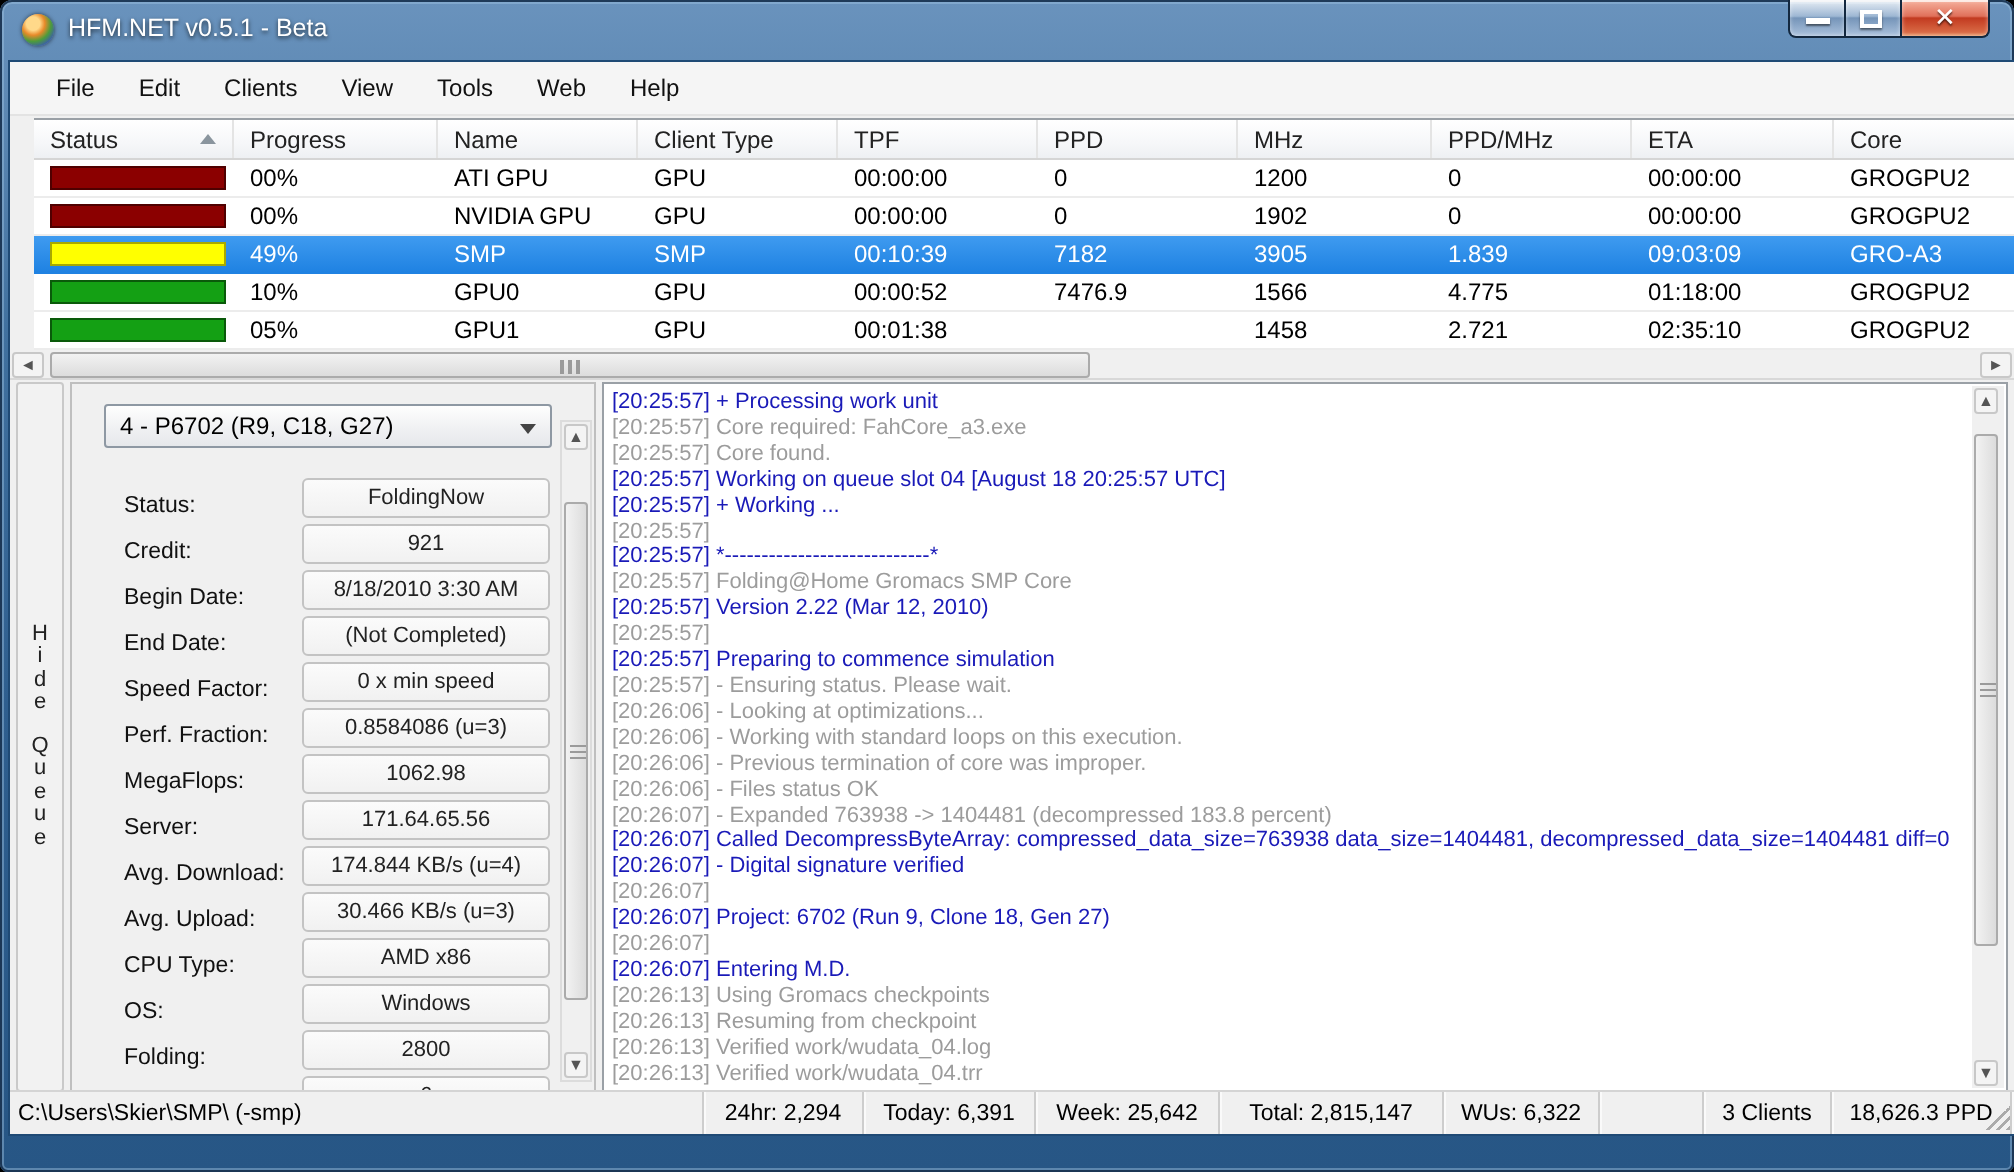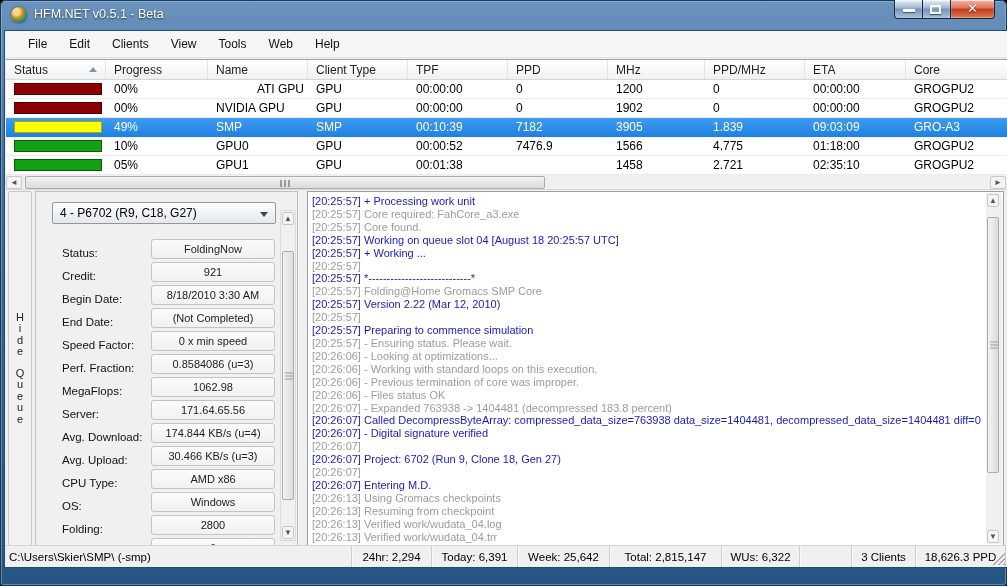--- a/index.html
+++ b/index.html
@@ -30,21 +30,21 @@
   .glyph-min{position:absolute;left:8px;bottom:6px;width:12px;height:3px;background:#fff;box-shadow:0 1px 1px rgba(0,0,0,.5);}
   .glyph-max{position:absolute;left:7px;top:5px;width:11px;height:9px;border:2px solid #fff;box-shadow:0 1px 1px rgba(0,0,0,.5);}
   .glyph-close{color:#fff;font-weight:bold;font-size:13px;line-height:18px;text-align:center;display:block;text-shadow:0 1px 1px rgba(0,0,0,.6);}
   
   .content{position:absolute;left:4px;top:30px;width:1004px;height:538px;background:#f0f0f0;
     border:1px solid #1f4a75;}
   
   .menubar{position:absolute;top:0;left:0;right:0;height:27px;background:#f5f5f5;border-bottom:1px solid #e3e3e3;display:flex;align-items:center;padding-left:12px;}
   .menu-item{padding:5px 11px;color:#111;cursor:default;}
   
-  .grid{position:absolute;top:28px;left:1px;right:0;height:115px;background:#fff;border-top:1px solid #9aa0a6;border-bottom:1px solid #9aa0a6;}
+  .grid{position:absolute;top:28px;left:12px;right:0;height:115px;background:#fff;border-top:1px solid #9aa0a6;border-bottom:1px solid #9aa0a6;}
   .grid-header{display:flex;height:20px;background:linear-gradient(#ffffff,#f6f7f9 60%,#eef0f3);border-bottom:1px solid #d5d5d5;}
   .hcell{flex:none;display:flex;align-items:center;padding:0 4px 0 8px;border-right:1px solid #e4e4e4;color:#222;position:relative;}
   .sort-arrow{position:absolute;right:8px;top:7px;width:0;height:0;border-left:4px solid transparent;border-right:4px solid transparent;border-bottom:5px solid #8a959e;}
   .grid-row{display:flex;height:19px;border-bottom:1px solid #ececec;background:#fff;}
   .grid-row.selected{background:linear-gradient(#3f9bf0,#1f82e2);color:#fff;border-bottom-color:#1f82e2;}
   .cell{flex:none;padding:2px 4px 0 8px;overflow:hidden;white-space:nowrap;}
   .status-swatch{margin:3px 0 0 8px;height:12px;width:88px;border:1px solid rgba(0,0,0,.45);}
   
   .hscroll{position:absolute;top:144px;left:0;right:0;height:15px;background:#f0f0f0;border-bottom:1px solid #d8d8d8;}
   .hs-arrow{position:absolute;top:1px;width:16px;height:13px;background:#f4f4f4;border:1px solid #c8c8c8;border-radius:2px;color:#555;font-size:8px;line-height:11px;text-align:center;}
@@ -69,21 +69,21 @@
   .qvalue{flex:none;width:124px;height:20px;background:linear-gradient(#fbfbfb,#f1f1f1);border:1px solid #c3c3c3;border-radius:3px;
     font-size:11px;text-align:center;line-height:18px;color:#222;overflow:hidden;white-space:nowrap;}
   .vscroll{position:absolute;width:16px;background:#f0f0f0;border:1px solid #dcdcdc;}
   .queue-scroll{right:1px;top:18px;bottom:4px;}
   .vs-arrow{position:absolute;left:1px;width:12px;height:13px;color:#555;font-size:8px;line-height:12px;text-align:center;background:#f4f4f4;border:1px solid #c8c8c8;border-radius:2px;}
   .vs-up{top:1px;} .vs-down{bottom:1px;}
   .vs-thumb{position:absolute;left:1px;width:12px;background:linear-gradient(90deg,#f2f2f2,#dcdcdc);border:1px solid #ababab;border-radius:2px;}
   .vgrip{position:absolute;left:2px;top:50%;transform:translateY(-50%);display:flex;flex-direction:column;gap:2px;}
   .vgrip i{display:block;height:1px;width:8px;background:#9a9a9a;}
   
-  .log-panel{flex:1;margin-left:9px;margin-right:3px;background:#fff;border:1px solid #9aa0a6;position:relative;overflow:hidden;}
+  .log-panel{flex:1;margin-left:3px;margin-right:3px;background:#fff;border:1px solid #9aa0a6;position:relative;overflow:hidden;}
   .log-lines{position:absolute;left:4px;top:3px;right:20px;bottom:0;overflow:hidden;}
   .log-line{font-size:11px;line-height:12.9px;white-space:pre;}
   .log-line.blue{color:#1a1ab8;}
   .log-line.gray{color:#9c9c9c;}
   .log-scroll{right:1px;top:1px;bottom:1px;border:none;background:#f0f0f0;}
   
   .statusbar{position:absolute;left:0;right:0;bottom:0;height:22px;background:#f0f0f0;border-top:1px solid #d4d4d4;display:flex;align-items:stretch;font-size:11.5px;}
   .sb-seg{flex:none;display:flex;align-items:center;justify-content:center;border-right:1px solid #cdcdcd;box-shadow:1px 0 0 #fafafa;white-space:nowrap;padding:0 6px;}
   .sb-seg.path{justify-content:flex-start;padding-left:4px;}
   .sb-grip{flex:1;position:relative;}
@@ -136,21 +136,21 @@
           <div class="hcell" style="width: 100px;">PPD/MHz</div>
           <div class="hcell" style="width: 101px;">ETA</div>
           <div class="hcell" style="flex: 1 1 0%; border-right: none;">Core</div>
         </div>
       <div id="grid-rows">
           <div class="grid-row">
             <div class="cell" style="width: 100px; padding: 0px;">
               <div class="status-swatch" style="background: rgb(139, 0, 0); border-color: rgb(79, 0, 0);"></div>
             </div>
             <div class="cell" style="width: 102px;">00%</div>
-            <div class="cell" style="width: 100px; text-align: right;">ATI GPU</div>
+            <div class="cell" style="width: 100px;">ATI GPU</div>
             <div class="cell" style="width: 100px;">GPU</div>
             <div class="cell" style="width: 100px;">00:00:00</div>
             <div class="cell" style="width: 100px;">0</div>
             <div class="cell" style="width: 97px;">1200</div>
             <div class="cell" style="width: 100px;">0</div>
             <div class="cell" style="width: 101px;">00:00:00</div>
             <div class="cell" style="flex: 1 1 0%;">GROGPU2</div>
           </div>
           <div class="grid-row">
             <div class="cell" style="width: 100px; padding: 0px;">

